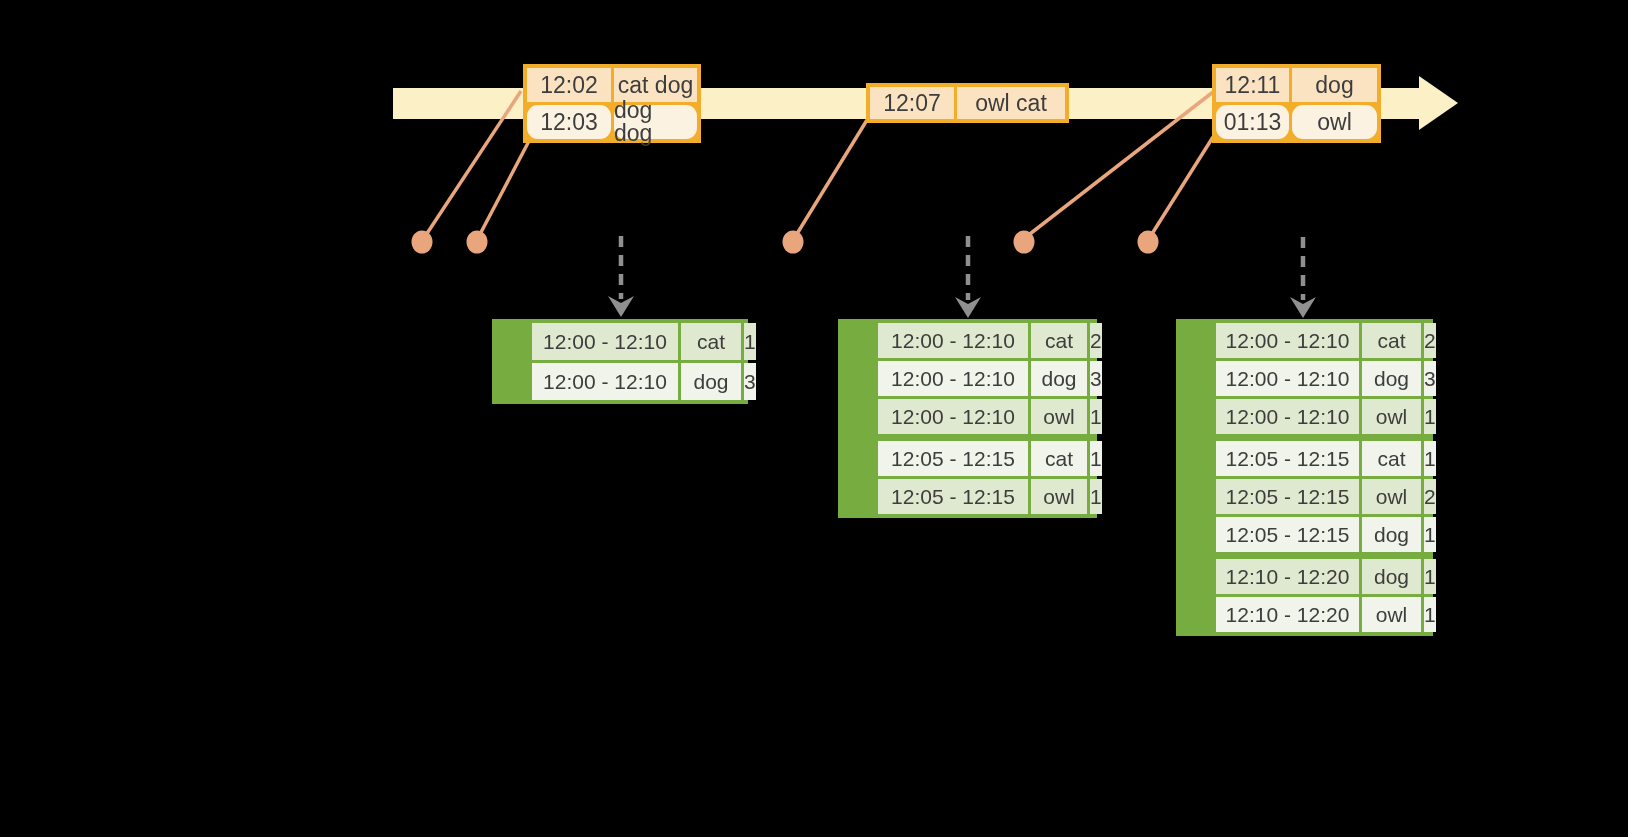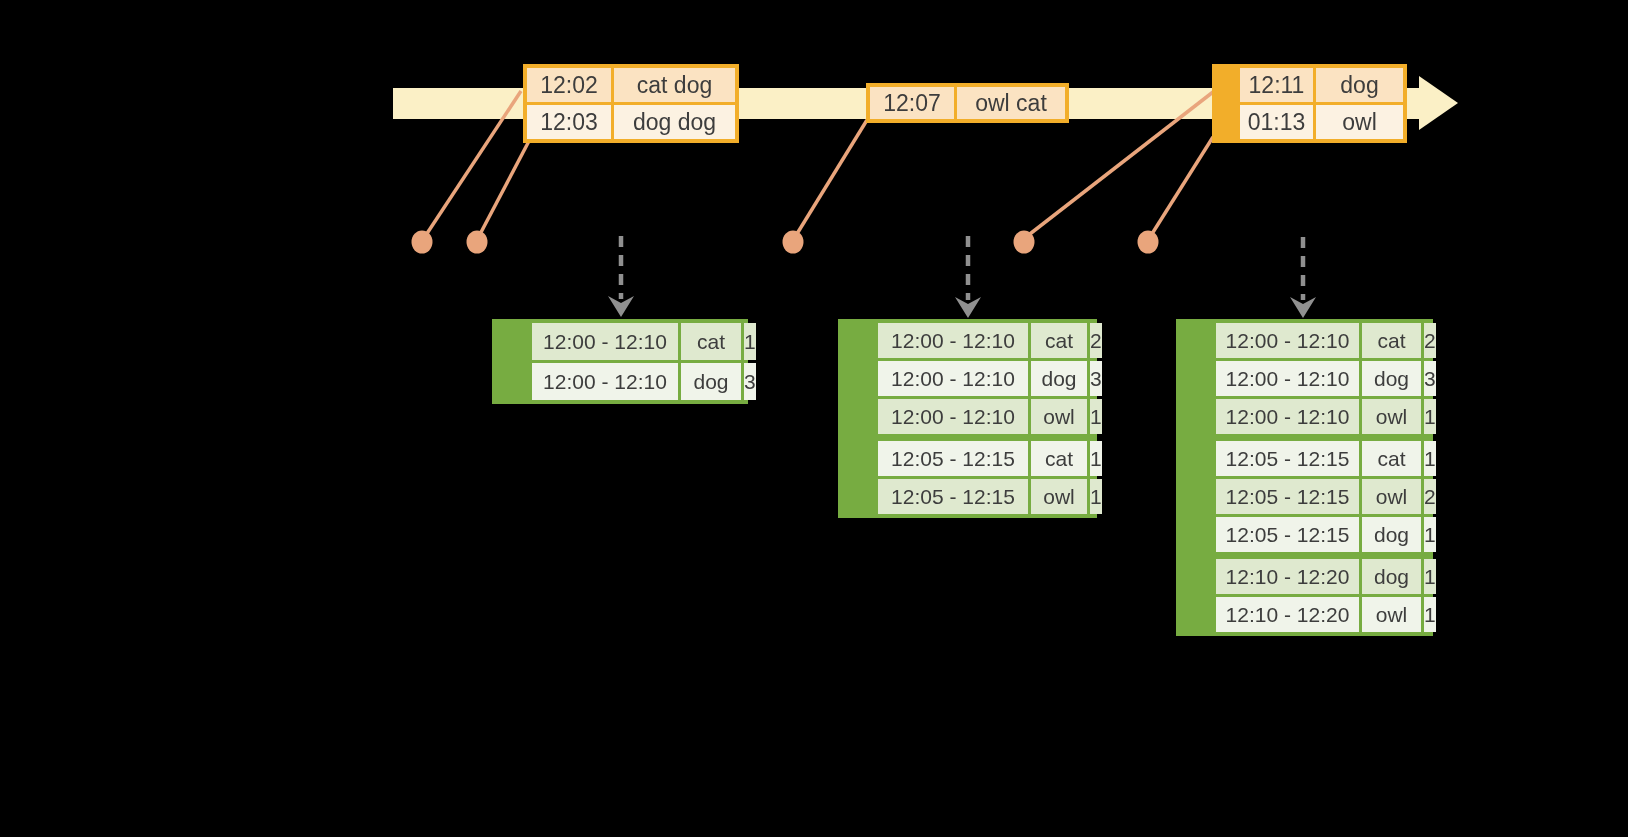--- a/index.html
+++ b/index.html
@@ -27,26 +27,26 @@
     border-top:27px solid transparent;border-bottom:27px solid transparent;
     border-left:39px solid var(--band);
   }
   .overlay{position:absolute;left:0;top:0;z-index:2;}
   
   .event-table{
     position:absolute;z-index:3;box-sizing:border-box;
     background:var(--egold);border:4px solid var(--egold);
     display:grid;gap:3px;
   }
-  .et1{left:523px;top:64px;width:216px;grid-template-columns:84px 1fr;grid-auto-rows:34px;}
+  .et1{left:523px;top:64px;width:178px;grid-template-columns:84px 1fr;grid-auto-rows:34px;}
   .et2{left:866px;top:83px;width:203px;grid-template-columns:84px 1fr;grid-auto-rows:32px;}
-  .et3{left:1212px;top:64px;width:195px;grid-template-columns:73px 1fr;grid-auto-rows:34px;padding-left:24px;}
+  .et3{left:1212px;top:64px;width:169px;grid-template-columns:73px 1fr;grid-auto-rows:34px;}
   .ecell{display:flex;align-items:center;justify-content:center;font-size:23px;line-height:1;}
   .fa{background:var(--efillA);}
-  .fb{background:var(--efillB);}
+  .fb{background:var(--efillB);border-radius:11px;}
   
   .result-table{
     position:absolute;z-index:3;box-sizing:border-box;
     background:var(--green);border:4px solid var(--green);
     display:flex;flex-direction:column;gap:3px;
   }
   .rt1{left:492px;top:319px;width:256px;}
   .rt2{left:838px;top:319px;width:259px;}
   .rt3{left:1176px;top:319px;width:257px;}
   .rrow{display:grid;gap:3px;flex:none;padding-left:36px;}

